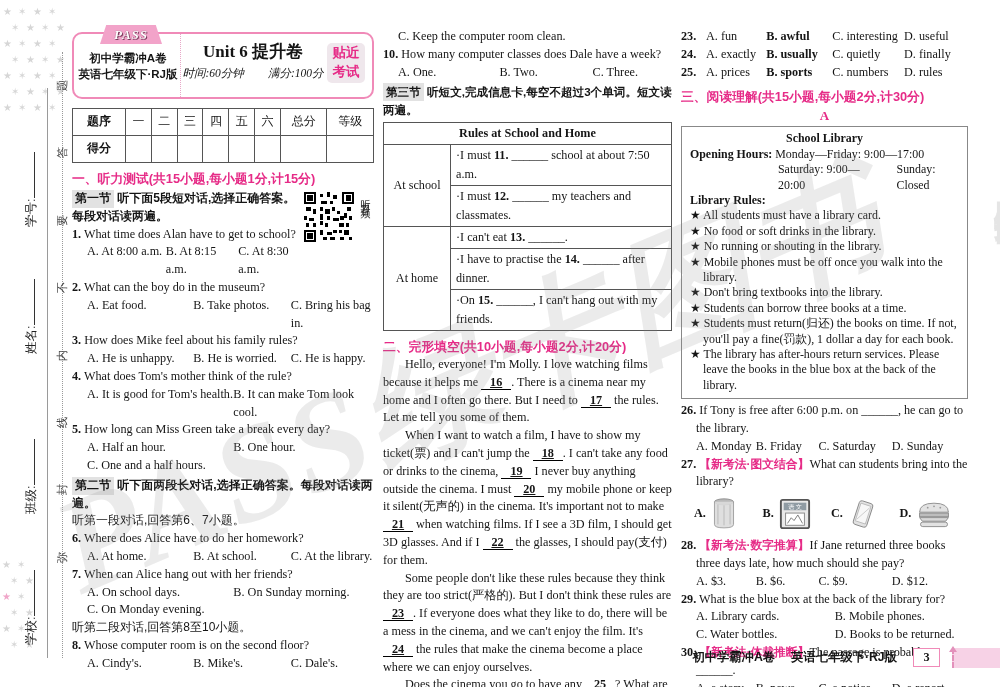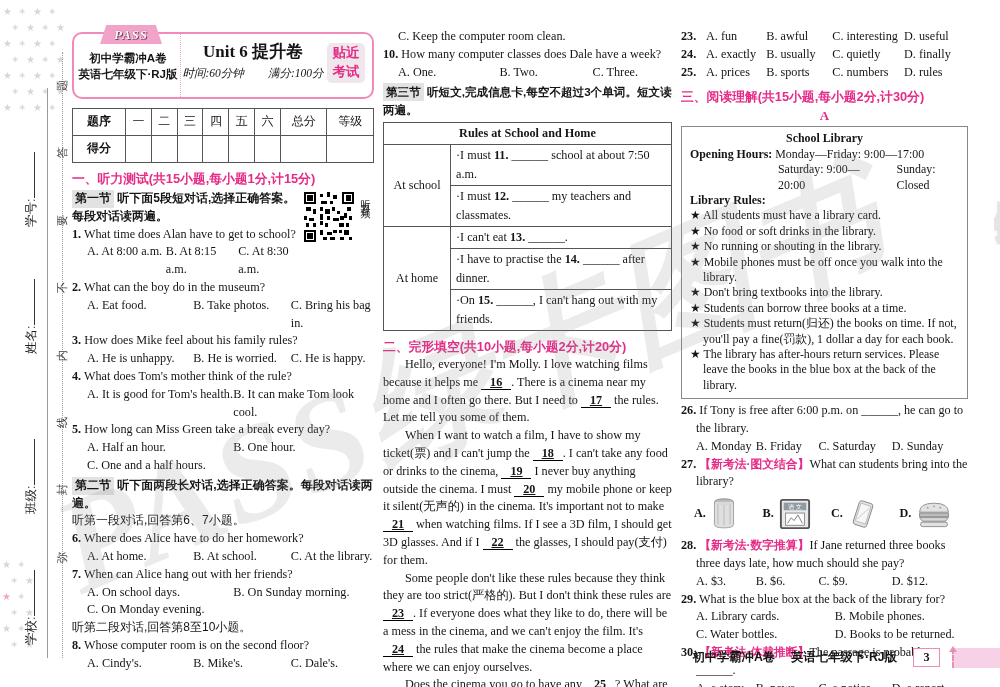--- a/index.html
+++ b/index.html
@@ -60,21 +60,21 @@
   .tag{color:#e62b87;font-family:"Liberation Sans",sans-serif;font-weight:bold;font-size:11.8px;}
   .orow{display:flex;padding-left:15px;}
   .orow span{display:block;}
   .c3 span:nth-child(1){width:37%;} .c3 span:nth-child(2){width:34%;} .c3 span:nth-child(3){flex:1;}
   .c2 span:nth-child(1){width:51%;} .c2 span:nth-child(2){flex:1;}
   .c1 span{width:100%;}
   .c4 span:nth-child(1){width:22%;} .c4 span:nth-child(2){width:23%;}
   .c4 span:nth-child(3){width:27%;} .c4 span:nth-child(4){flex:1;}
   .qrow{display:flex;}
   .qrow .qn{width:25px;}
-  .g3 .opt:nth-child(2){width:21%;} .g3 .opt:nth-child(3){width:23%;}
+  .g3 .opt:nth-child(2){width:21%;} .g3 .opt:nth-child(3){width:23%;font-weight:bold;}
   .g3 .opt:nth-child(4){width:25%;} .g3 .opt:nth-child(5){flex:1;}
   
   .card{width:100%;border-collapse:collapse;margin-top:3px;}
   .card td{border:1px solid #555;padding:1px 5px;line-height:19px;}
   .card .card-title{text-align:center;font-weight:bold;}
   .card .card-label{width:56px;text-align:center;}
   
   .cloze-p{margin:0;text-indent:22px;}
   .bk{display:inline-block;min-width:30px;border-bottom:1px solid #000;text-align:center;
       font-weight:bold;line-height:13px;text-indent:0;text-decoration:underline;}

